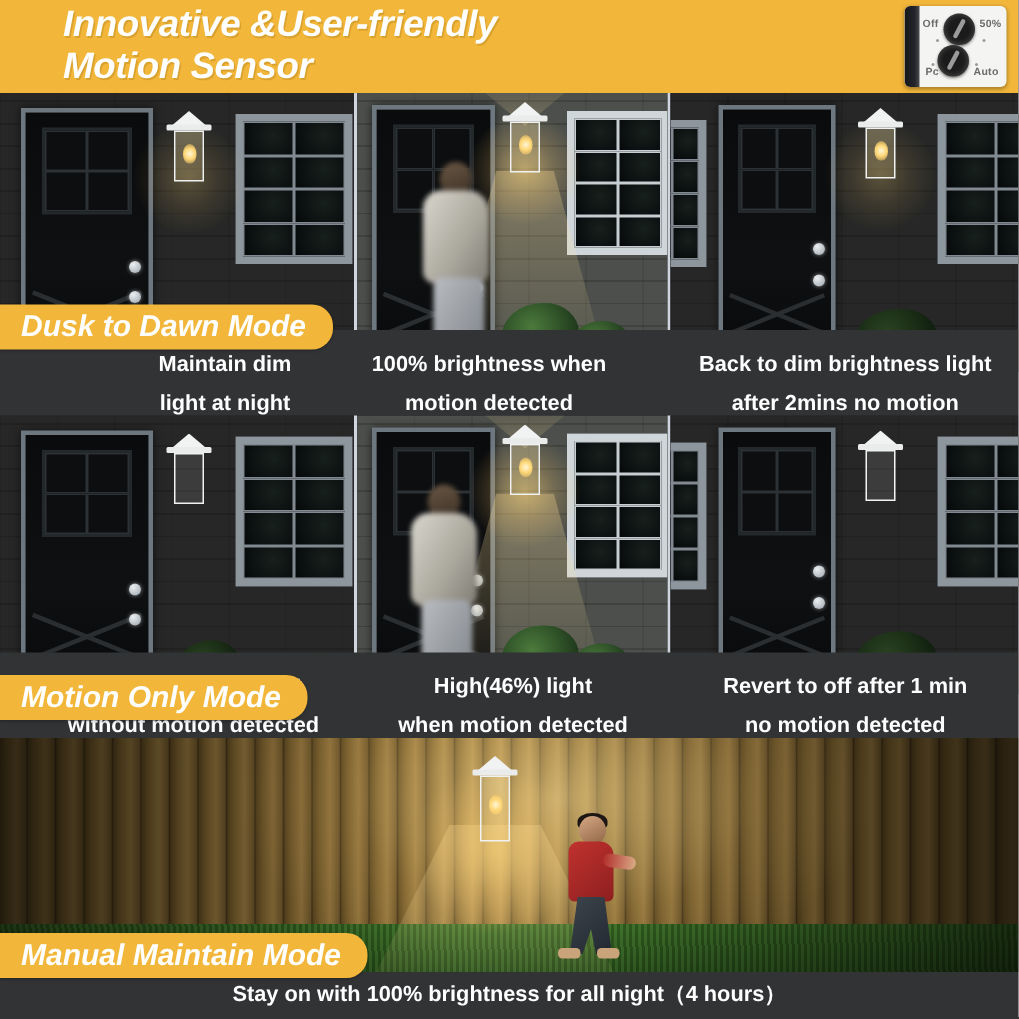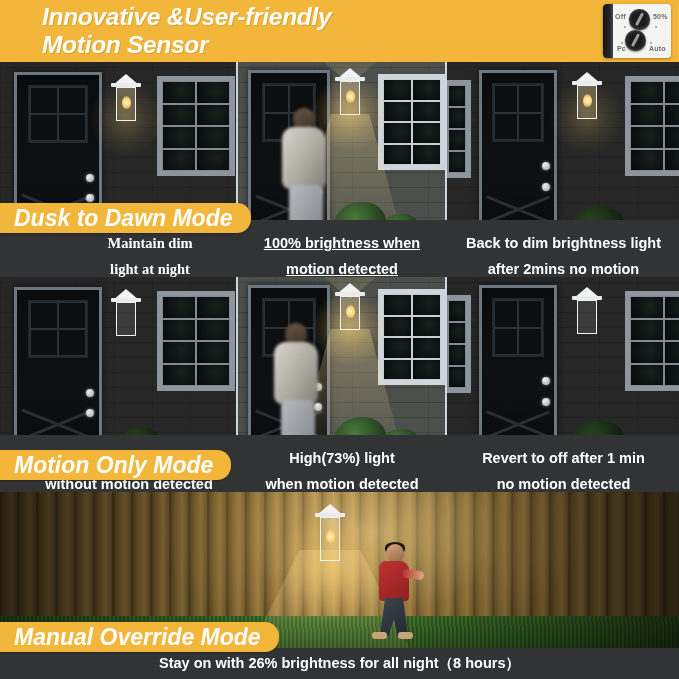--- a/index.html
+++ b/index.html
@@ -309,21 +309,21 @@
   .cb-2 { top: 435px; }
   .cb-3 { top: 648px; }
 
   .mode-badge {
     position: absolute;
     left: 0;
     color: #ffffff;
     background: #f2b63a;
     font-style: italic;
     font-weight: bold;
-    font-size: 23px;
+    font-size: 20px;
     line-height: 30px;
     padding: 0 18px 0 14px;
     border-radius: 0 14px 14px 0;
     white-space: nowrap;
     box-shadow: 0 1px 2px rgba(0,0,0,.25);
     z-index: 4;
   }
   .badge-1 { top: 203px; }
   .badge-2 { top: 418px; margin-top: 32px; }
   .badge-3 { top: 622px; }
@@ -561,23 +561,23 @@
             <div class="bulb"></div>
         </div>
         <div class="shrub" style="left:122px;top:144px;width:56px;height:44px;"></div>
         <div class="shrub" style="left:8px;top:160px;width:34px;height:28px;"></div>
       </div>
     </div>
   </div>
 
   <div class="cap-block cb-1"></div>
   <div class="mode-badge badge-1">Dusk to Dawn Mode</div>
-  <div class="cap-text" style="left:60px;top:230px;width:180px;font-family:Liberation Serif, serif;">Maintain dim
+  <div class="cap-text" style="left:60px;top:230px;width:180px;">Maintain dim
 light at night</div>
-  <div class="cap-text" style="left:238px;top:230px;width:208px;text-decoration:underline;">100% brightness when
+  <div class="cap-text" style="left:222px;top:230px;width:208px;">100% brightness when
 motion detected</div>
   <div class="cap-text" style="left:448px;top:230px;width:231px;">Back to dim brightness light
 after 2mins no motion</div>
 
   <div class="row row-2">
 
     <div class="panel p-left">
       <div class="scene dim">
         <div class="siding"></div>
         <div class="door" style="left:14px;top:10px;width:88px;height:176px;">
@@ -696,21 +696,21 @@
         <div class="shrub" style="left:122px;top:144px;width:56px;height:44px;"></div>
         <div class="shrub" style="left:8px;top:160px;width:34px;height:28px;"></div>
       </div>
     </div>
   </div>
 
   <div class="cap-block cb-2"></div>
   <div class="mode-badge badge-2">Motion Only Mode</div>
   <div class="cap-text" style="left:24px;top:445px;width:210px;">Fully turn off at night
 without motion detected</div>
-  <div class="cap-text" style="left:238px;top:445px;width:208px;">High(73%) light
+  <div class="cap-text" style="left:238px;top:445px;width:208px;">High(46%) light
 when motion detected</div>
   <div class="cap-text" style="left:448px;top:445px;width:231px;">Revert to off after 1 min
 no motion detected</div>
 
   <div class="fence-scene">
     <div class="fence-boards"></div>
     <div class="fence-shade"></div>
     <div class="grass"></div>
     <div class="lantern fence-lantern">
       <div class="downcone" style="width:190px;height:130px;margin-left:-95px;"></div>
@@ -725,16 +725,16 @@
       <div class="b-head"></div>
       <div class="b-shirt"></div>
       <div class="b-arm"></div>
       <div class="b-legs"></div>
       <div class="b-shoe1"></div>
       <div class="b-shoe2"></div>
     </div>
   </div>
 
   <div class="cap-block cb-3" style="height:31px"></div>
-  <div class="mode-badge badge-3">Manual Override Mode</div>
-  <div class="cap-text" style="left:0px;top:651px;width:679px;line-height:25px;">Stay on with 26% brightness for all night（8 hours）</div>
+  <div class="mode-badge badge-3">Manual Maintain Mode</div>
+  <div class="cap-text" style="left:0px;top:651px;width:679px;line-height:25px;">Stay on with 100% brightness for all night（4 hours）</div>
 
 </div>
 
 </body></html>

